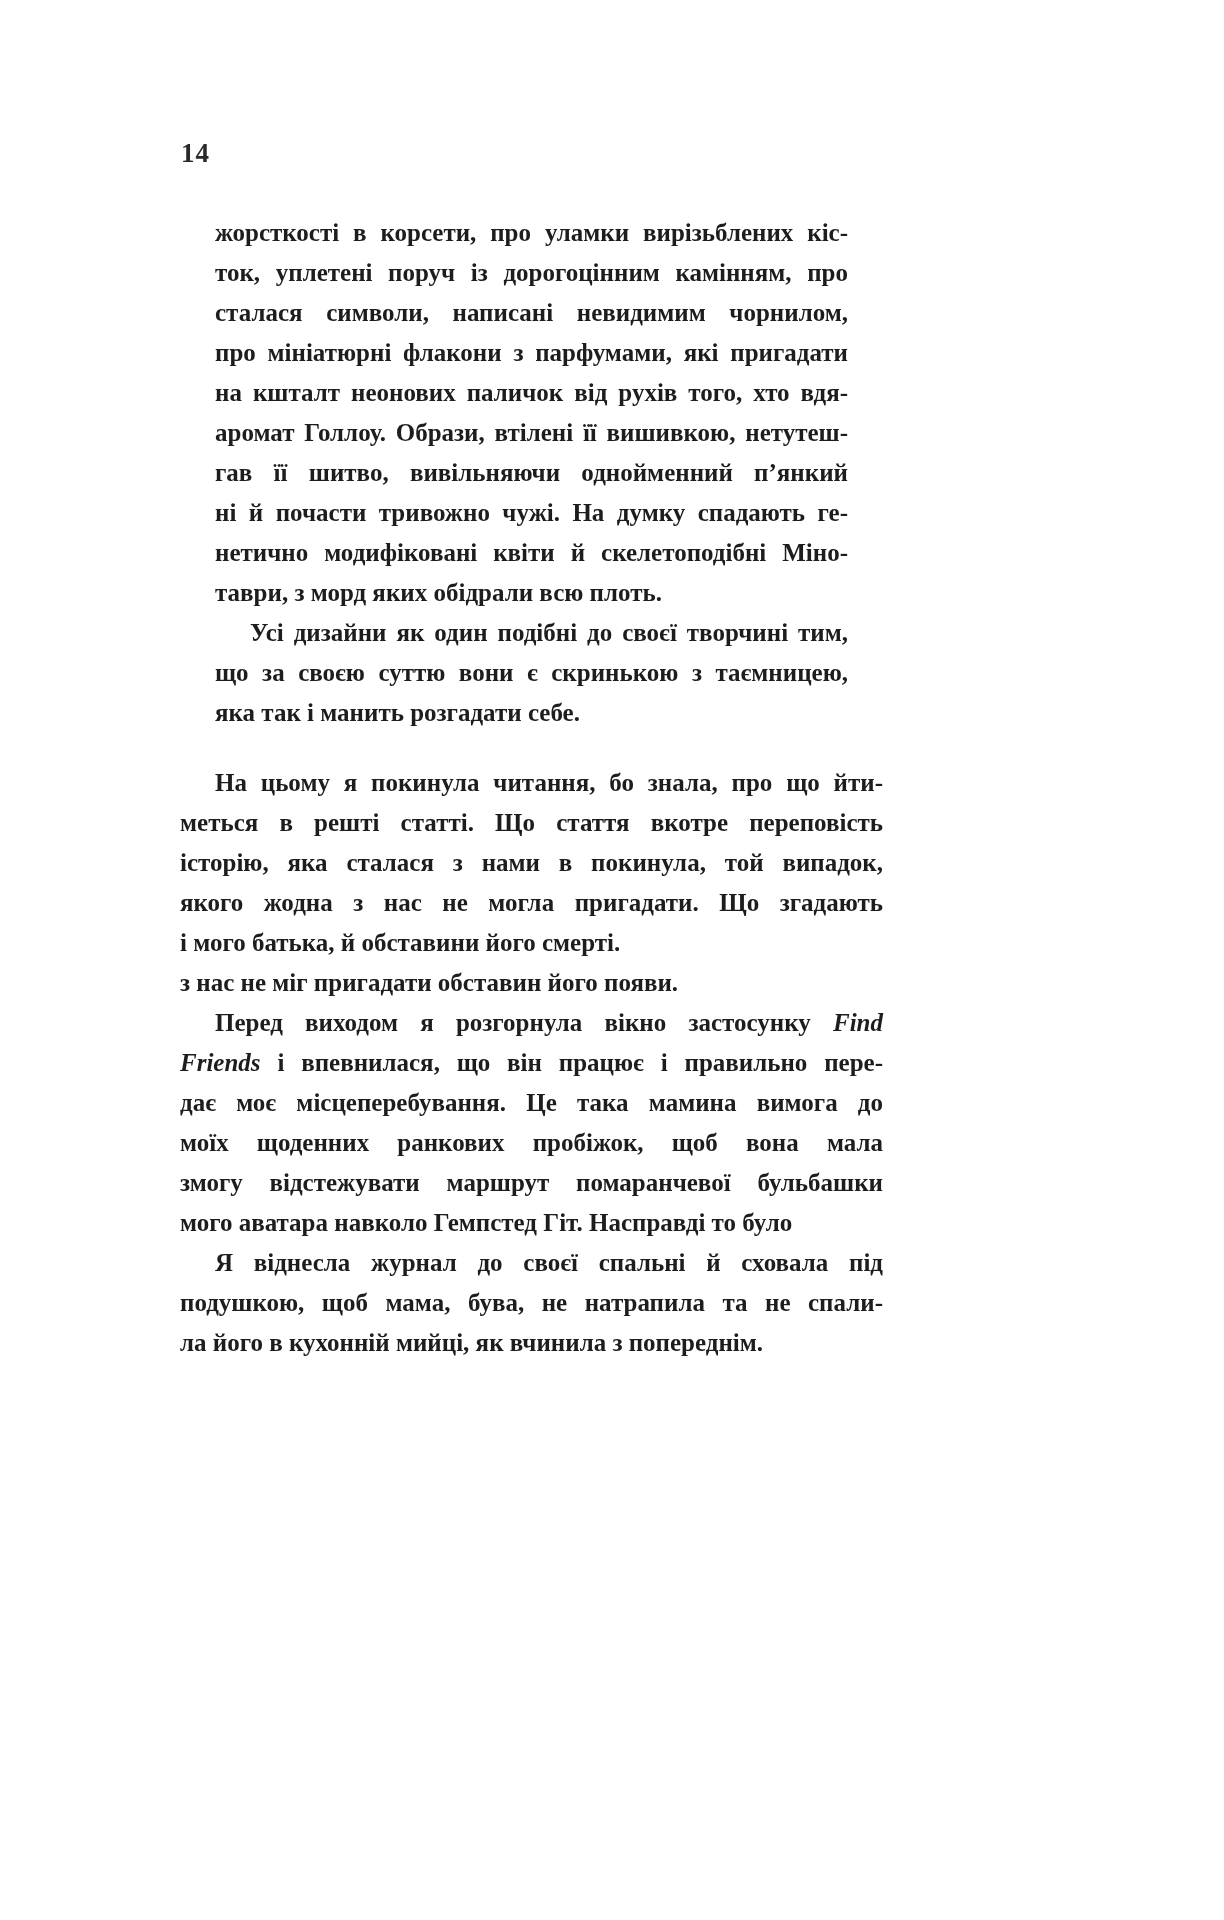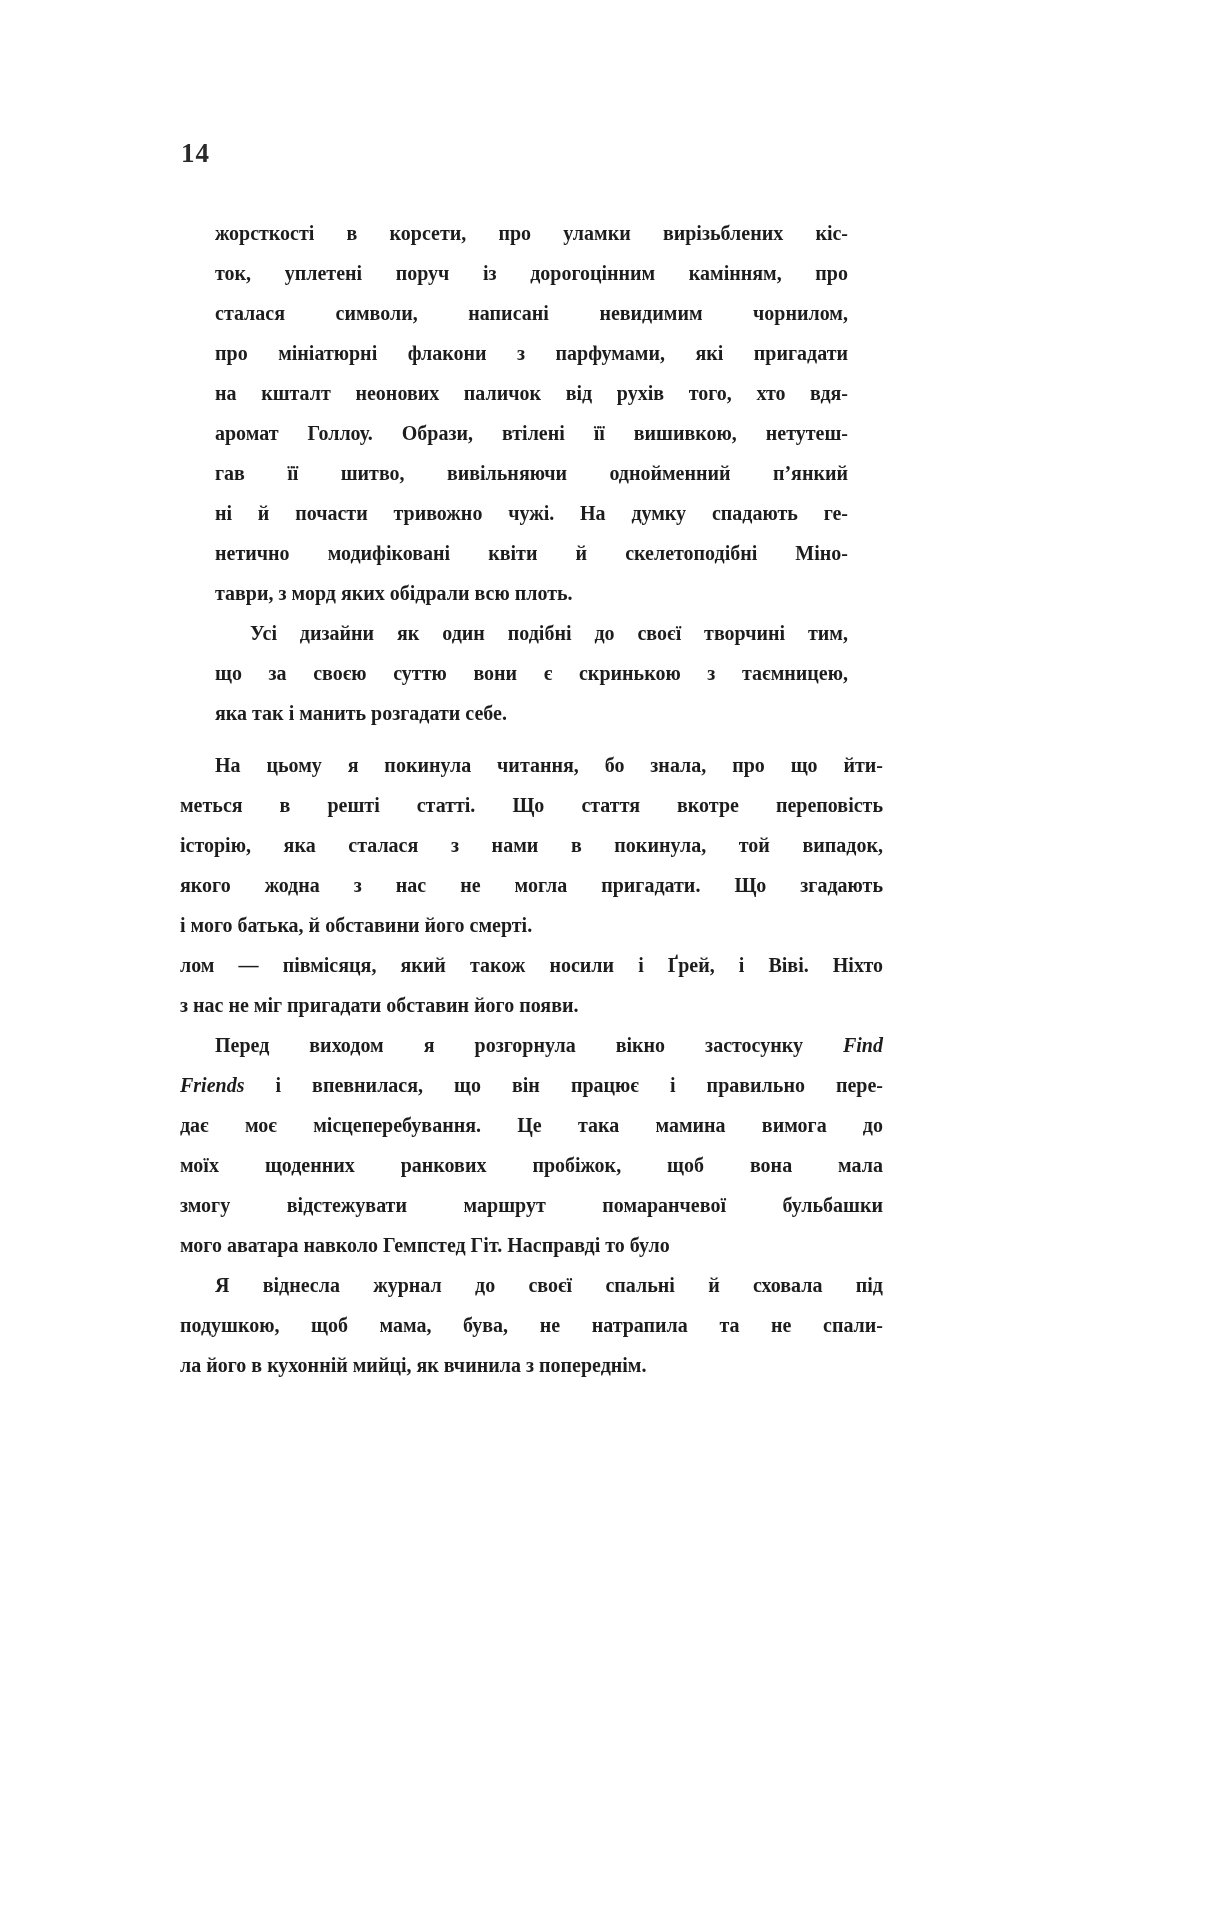--- a/index.html
+++ b/index.html
@@ -22,26 +22,26 @@
     top: 138px;
     font-size: 27px;
     letter-spacing: 1px;
     color: #2a2a2a;
   }
   .text-block {
     position: absolute;
     left: 180px;
     top: 213px;
     width: 703px;
-    font-size: 20px;
+    font-size: 25px;
     line-height: 40px;
     color: #1d1d1d;
   }
   .excerpt { padding: 0 35px; }
-  .body-text { margin-top: 12px; }
+  .body-text { margin-top: 30px; }
   .para { margin: 0; }
   .para .line {
     display: block;
     text-align: justify;
     text-align-last: justify;
     white-space: normal;
   }
   .para .line.last { text-align-last: left; }
   .para .line.indent { text-indent: 35px; }
   em.ital { font-style: italic; }
@@ -74,21 +74,20 @@
       </div>
     <div class="body-text" id="bodytext">
         <p class="para">
           <span class="line indent">На цьому я покинула читання, бо знала, про що йти-</span>
           <span class="line">меться в решті статті. Що стаття вкотре переповість</span>
           <span class="line">історію, яка сталася з нами в покинула, той випадок,</span>
           <span class="line">якого жодна з нас не могла пригадати. Що згадають</span>
           <span class="line last">і мого батька, й обставини його смерті.</span>
         </p>
         <p class="para">
-          <span class="line">лом — півмісяця, який також носили і Ґрей, і Віві. Ніхто</span>
           <span class="line last">з нас не міг пригадати обставин його появи.</span>
         </p>
         <p class="para">
           <span class="line indent"><span>Перед виходом я розгорнула вікно застосунку </span><em class="ital">Find</em></span>
           <span class="line"><em class="ital">Friends</em><span> і впевнилася, що він працює і правильно пере-</span></span>
           <span class="line">дає моє місцеперебування. Це така мамина вимога до</span>
           <span class="line">моїх щоденних ранкових пробіжок, щоб вона мала</span>
           <span class="line">змогу відстежувати маршрут помаранчевої бульбашки</span>
           <span class="line last">мого аватара навколо Гемпстед Гіт. Насправді то було</span>
         </p>

